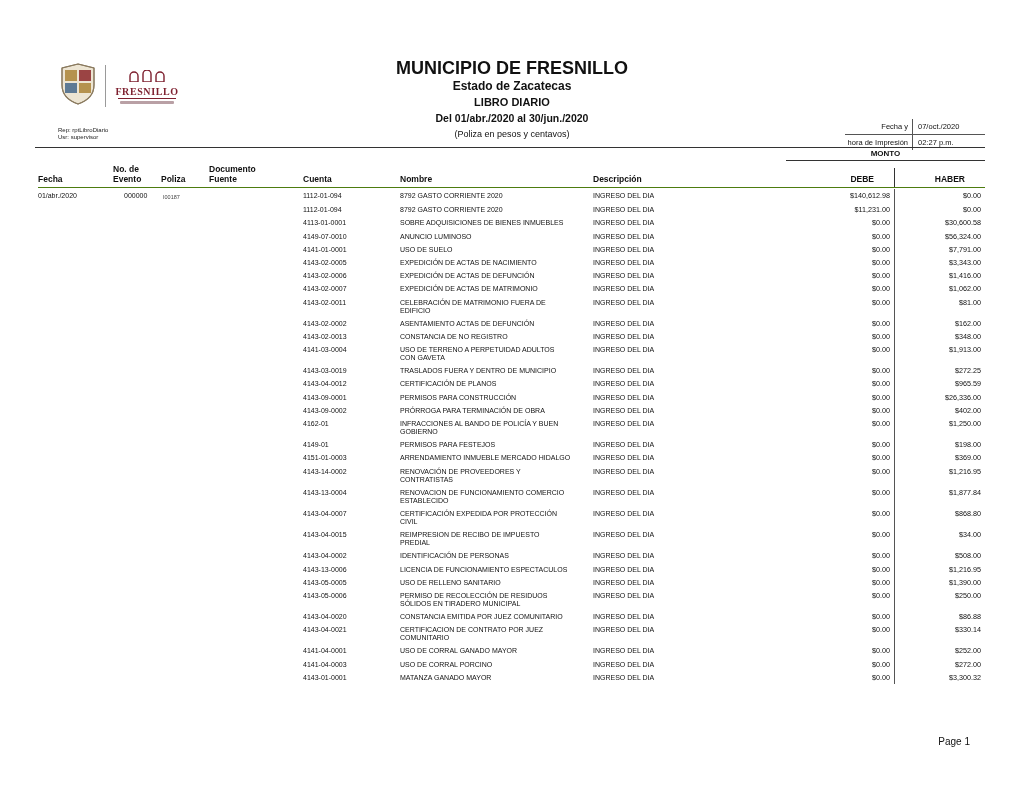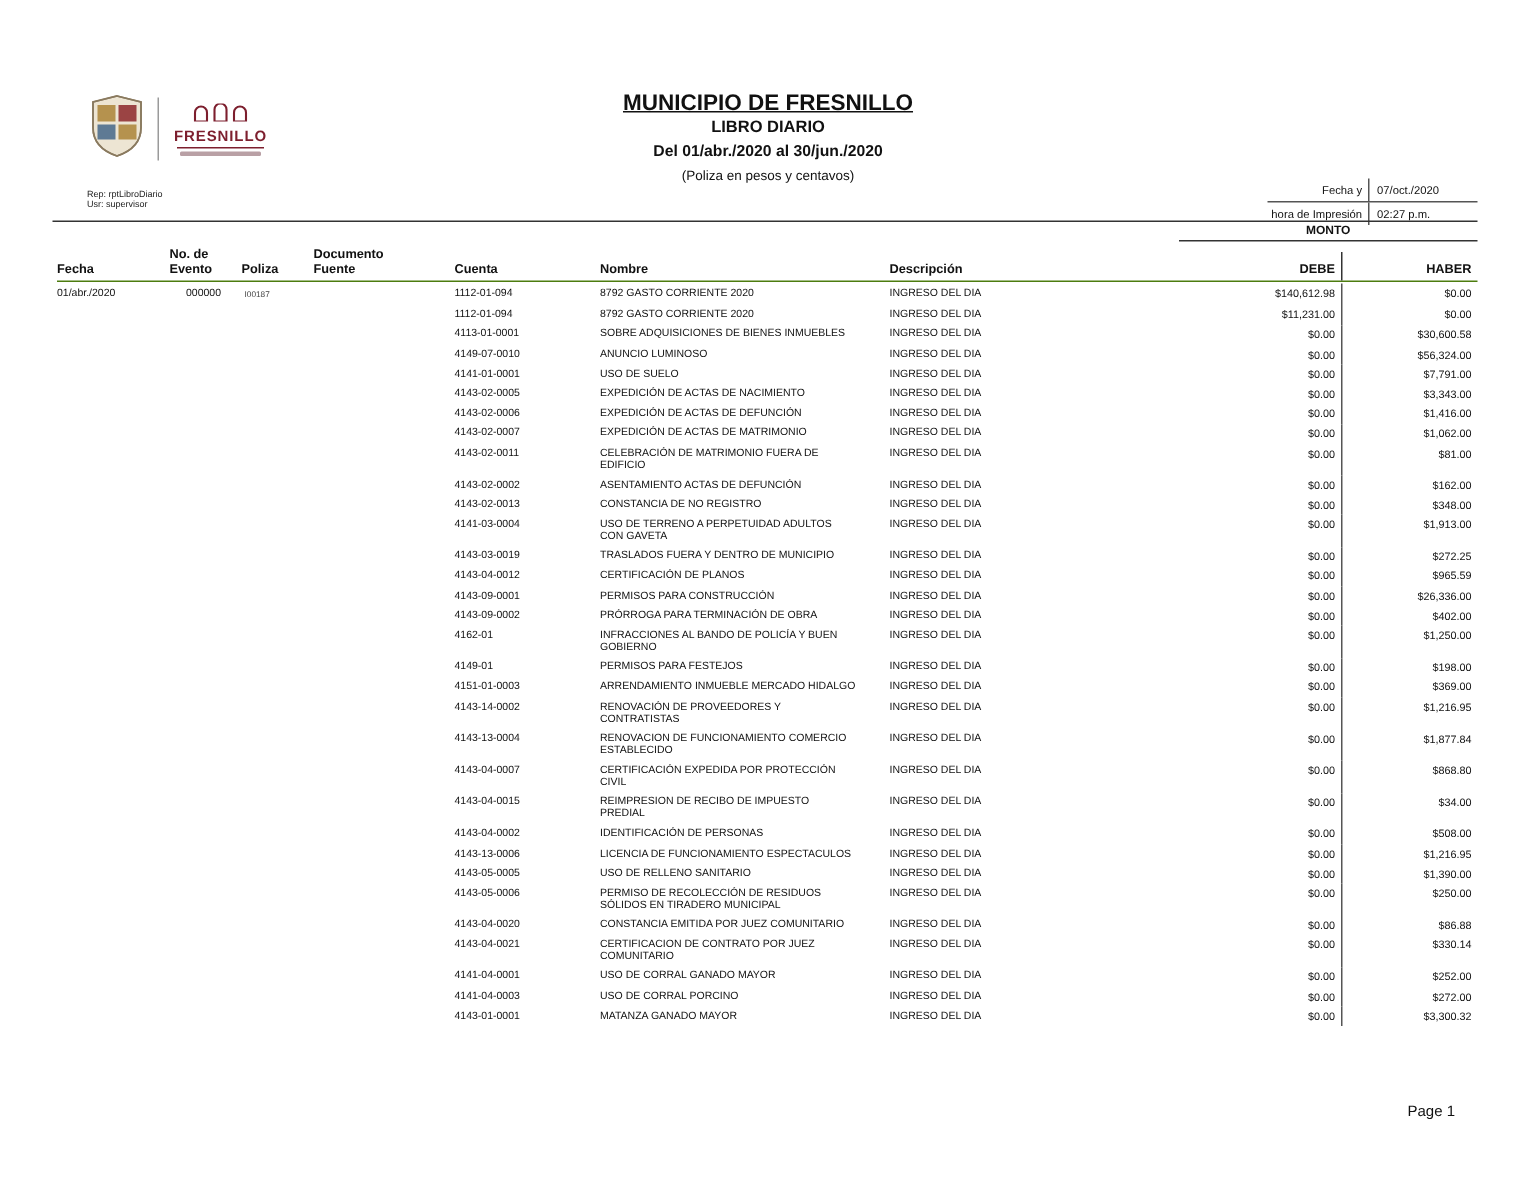--- a/index.html
+++ b/index.html
@@ -3,28 +3,28 @@
 <meta charset="utf-8">
 <style>
   html,body{margin:0;padding:0;background:#ffffff;}
   .page{position:relative;width:1024px;height:791px;background:#fff;overflow:hidden;
         font-family:"Liberation Sans","DejaVu Sans",sans-serif;color:#111;}
 
   
   .logos{position:absolute;left:60px;top:62px;display:flex;align-items:center;gap:9px;height:48px;}
   .logo-sep{width:1px;height:42px;background:#9a9a9a;}
   .fresnillo-logo{display:flex;flex-direction:column;align-items:center;width:64px;}
-  .logo-word{font-family:Liberation Sans, sans-serif;font-weight:bold;
+  .logo-word{font-family:Liberation Serif, serif;font-weight:bold;
              font-size:10px;letter-spacing:0.6px;color:#7d1f2e;line-height:11px;}
   .logo-rule{width:58px;height:1px;background:#7d1f2e;margin-top:1px;}
   .logo-microtext{width:54px;height:3px;background:#b9a0a5;margin-top:2px;border-radius:1px;}
 
   
   .title-block{position:absolute;left:0;top:60px;width:100%;text-align:center;}
-  .rpt-title{font-size:15px;font-weight:bold;line-height:17px;text-decoration:underline;}
+  .rpt-title{font-size:18px;font-weight:bold;line-height:17px;}
   .rpt-subtitle{font-size:12px;font-weight:bold;line-height:15px;margin-top:2px;}
   .rpt-name{font-size:11px;font-weight:bold;line-height:13px;margin-top:2px;}
   .rpt-period{font-size:10.5px;font-weight:bold;line-height:13px;margin-top:3px;}
   .rpt-note{font-size:9px;line-height:11px;margin-top:4px;}
 
   
   .print-info{position:absolute;left:845px;top:107px;width:140px;font-size:7.5px;margin-top:12px;}
   .pi-row{display:flex;align-items:center;}
   .pi-row.first{border-bottom:1px solid #555;}
   .pi-label{width:64px;text-align:right;padding:3px 4px 3px 0;}
@@ -39,21 +39,21 @@
   
   .col-headers{position:absolute;left:38px;top:150px;width:947px;height:37px;
                border-bottom:1px solid #4d7c0f;}
   .monto-block{position:absolute;right:0;top:-1px;width:199px;height:11px;
                border-bottom:1px solid #333;text-align:center;
                font-size:8px;font-weight:bold;}
   .hdr-grid{position:absolute;left:0;bottom:0;width:100%;display:grid;
             grid-template-columns:75px 48px 48px 94px 97px 193px 193px 109px 90px;
             align-items:end;font-size:8.5px;font-weight:bold;line-height:9.5px;}
   .hdr-cell{padding-bottom:3px;}
-  .hdr-num{text-align:right;padding-right:4px;height:16px;display:flex;
+  .hdr-num{text-align:right;padding-right:20px;height:16px;display:flex;
            align-items:flex-end;justify-content:flex-end;}
   .hdr-debe{border-right:1px solid #333;}
 
   
   .rows{position:absolute;left:38px;top:189px;width:947px;}
   .row{display:grid;grid-template-columns:75px 48px 48px 94px 97px 193px 193px 109px 90px;
        font-size:7px;line-height:8px;}
   .cell{padding:2.6px 0;}
   .c-evento{padding-left:11px;}
   .c-poliza{font-size:5.5px;color:#444;padding-top:4px;padding-left:2px;}
@@ -91,20 +91,21 @@
         </svg>
       </span>
       <div class="logo-word">FRESNILLO</div>
       <div class="logo-rule"></div>
       <div class="logo-microtext"></div>
     </div>
   </div>
 
   <div class="title-block">
     <div class="rpt-title">MUNICIPIO DE FRESNILLO</div>
+    <div class="rpt-subtitle">Estado de Zacatecas</div>
     <div class="rpt-name">LIBRO DIARIO</div>
     <div class="rpt-period">Del 01/abr./2020 al 30/jun./2020</div>
     <div class="rpt-note">(Poliza en pesos y centavos)</div>
   </div>
 
   <div class="print-info">
     <div class="pi-row first">
       <div class="pi-label">Fecha y</div>
       <div class="pi-value">07/oct./2020</div>
     </div>

